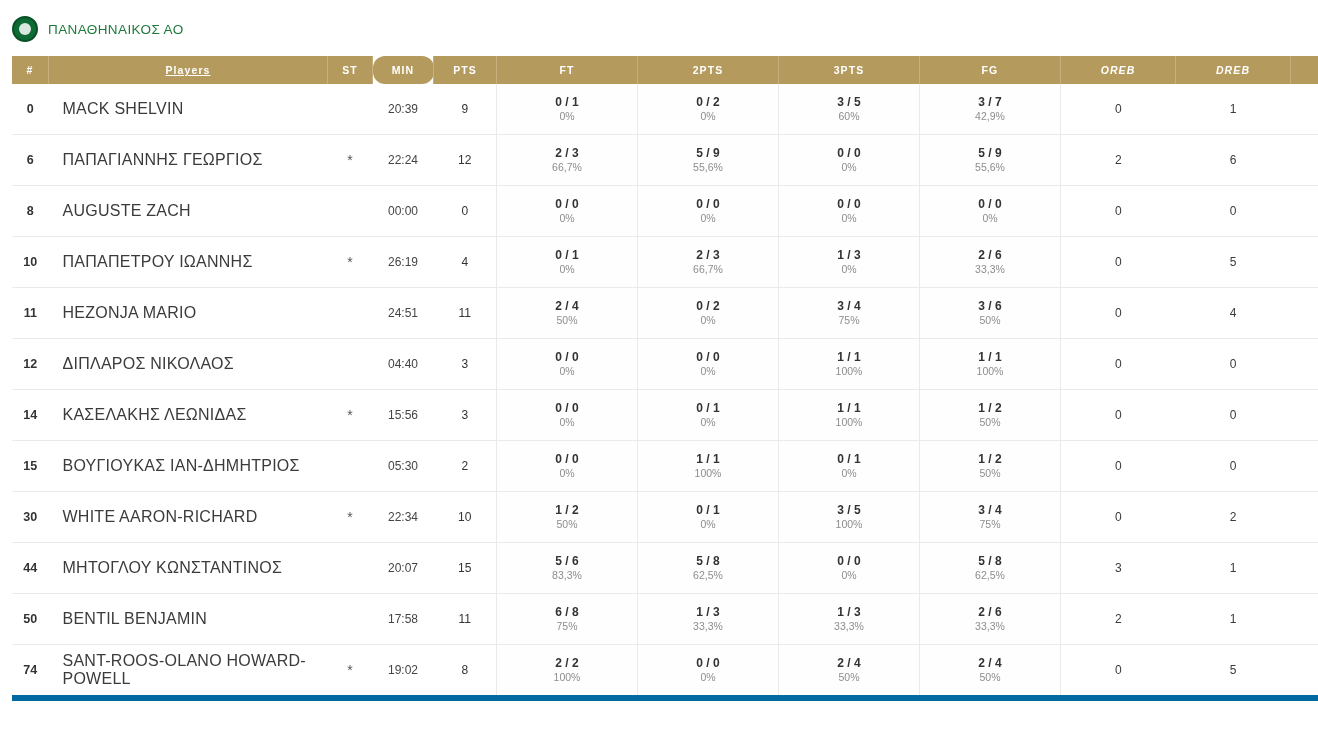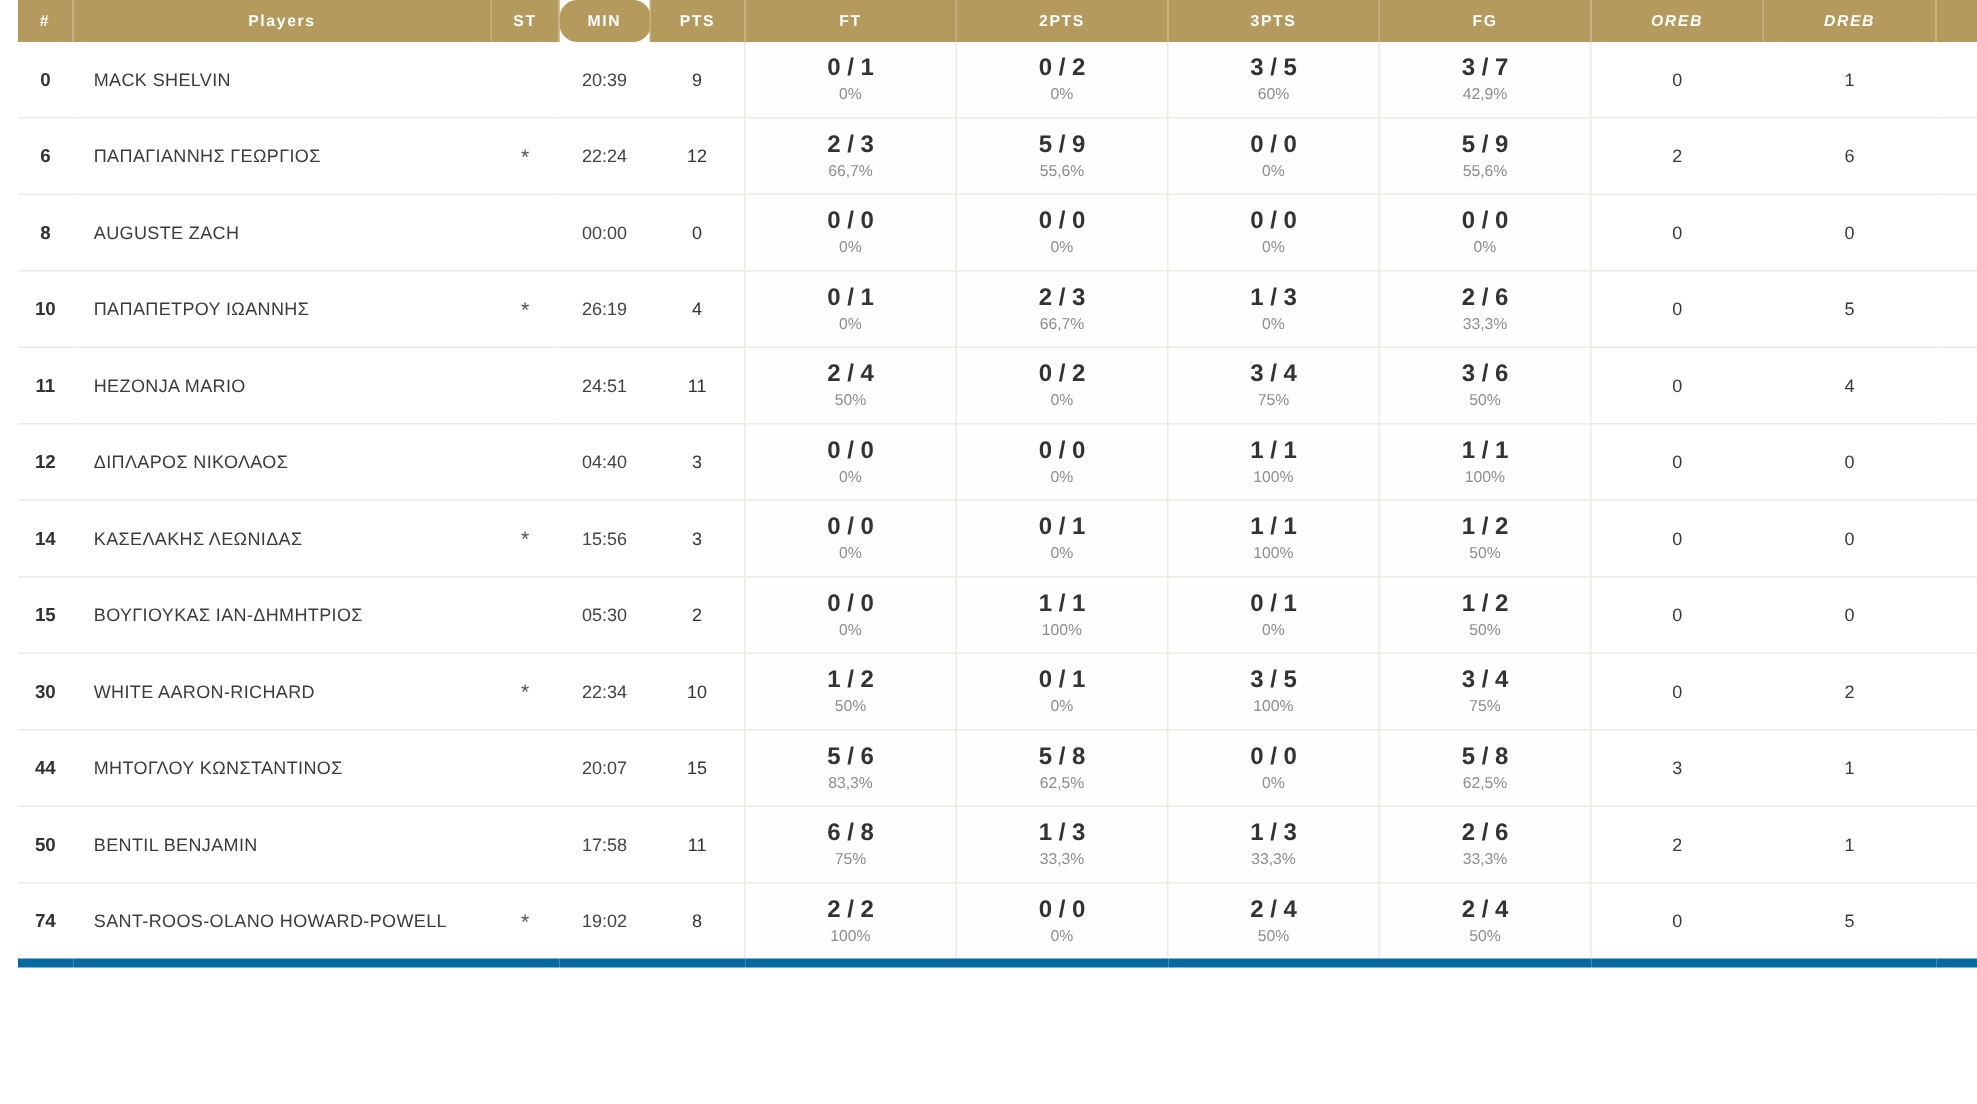--- a/index.html
+++ b/index.html
@@ -64,21 +64,21 @@
     color: #ffffff;
     font-size: 10.5px;
     letter-spacing: 1.1px;
     font-weight: bold;
     padding: 8px 4px;
     text-align: center;
     border-right: 1px solid #c7b07c;
     white-space: nowrap;
   }
   thead th.h-num { width: 28px; text-align: center; }
-  thead th.h-players { width: 270px; text-align: left; padding-left: 14px; letter-spacing: 0.8px;}
+  thead th.h-players { width: 270px; text-align: left; padding-left: 14px; letter-spacing: 0.8px; text-decoration: underline;}
   thead th.h-st { width: 36px; }
   thead th.h-min { width: 52px; border-radius: 12px; }
   thead th.h-pts { width: 54px; margin-top: 24px; }
   thead th.h-ft, thead th.h-2p, thead th.h-3p, thead th.h-fg { width: 132px; background: #bda163; }
   thead th.h-oreb, thead th.h-dreb, thead th.h-reb { width: 106px; font-style: italic; }
   thead th:last-child { border-right: none; }
 
   tbody td {
     font-size: 12px;
     color: #3a3a3a;
@@ -90,34 +90,34 @@
   }
   td.c-num {
     font-weight: bold;
     color: #333;
     font-size: 12.5px;
   }
   td.c-player {
     text-align: left;
     padding-left: 14px;
     letter-spacing: 0.25px;
-    font-size: 12px;
+    font-size: 16px;
     color: #3b3b3b;
   }
   td.c-st { color: #555; font-size: 14px; }
   td.c-min { color: #444; }
   td.c-pts { color: #333; }
   td.shoot {
     border-left: 1px solid #eceae6;
     border-right: 1px solid #eceae6;
     background: #fefefe;
   }
   td.shoot .made {
     font-weight: bold;
-    font-size: 16px;
+    font-size: 12px;
     color: #333;
     line-height: 1.35;
   }
   td.shoot .pct {
     font-size: 10.5px;
     color: #8d8d8d;
     line-height: 1.3;
   }
   tbody tr:last-child td { border-bottom: 6px solid #0369a1; }
 
@@ -137,20 +137,24 @@
   .footer-row td.fnum {
     font-style: italic;
     color: #5a5a5a;
   }
 </style>
 </head>
 <body>
 
 <div id="page">
 
+  <div class="team-header">
+    <div class="team-logo"></div>
+    <div class="team-name">ΠΑΝΑΘΗΝΑΙΚΟΣ ΑΟ</div>
+  </div>
 
   <table class="box">
     <thead>
       <tr>
         <th class="h-num">#</th>
         <th class="h-players">Players</th>
         <th class="h-st">ST</th>
         <th class="h-min">MIN</th>
         <th class="h-pts">PTS</th>
         <th class="h-ft">FT</th>

